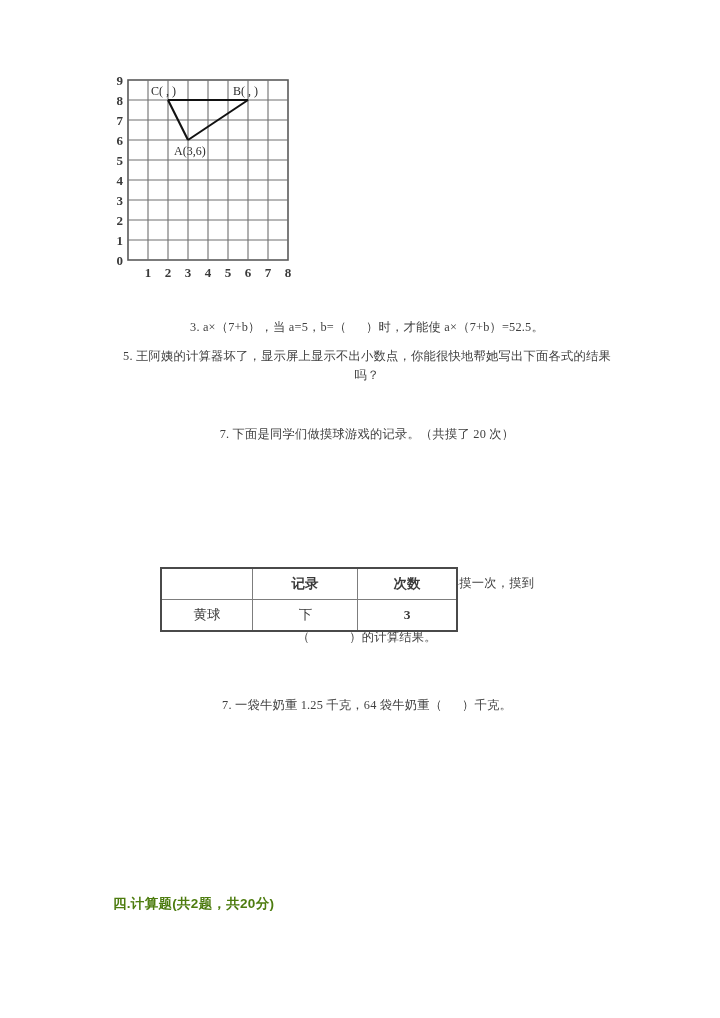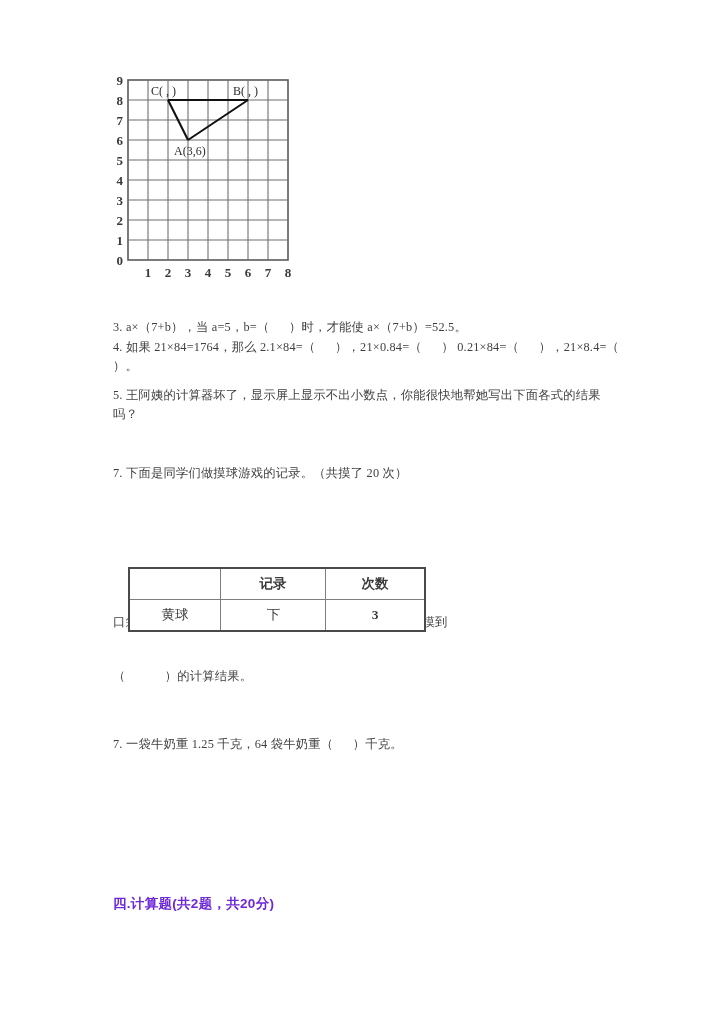--- a/index.html
+++ b/index.html
@@ -43,36 +43,38 @@
   .q-line {
     font-size: 12.3px;
     line-height: 19.5px;
     letter-spacing: 0.2px;
     color: #3f3f3f;
     white-space: pre-wrap;
     word-break: break-all;
   }
   .q-para {
     margin: 0;
+    text-align: center;
   }
   .gap-sm { height: 9px; }
   .gap-md { height: 15px; }
   .gap-lg { height: 24px; }
   .gap-xl { height: 34px; }
 
   
   .table-wrap {
     position: absolute;
     left: 128px;
     top: 567px;
   }
   table.tally {
     border-collapse: collapse;
     border: 2px solid #4a4a4a;
     background: #fff;
+    margin-left: 32px;
   }
   table.tally td {
     border: 1px solid #7d7d7d;
     text-align: center;
     vertical-align: middle;
     font-size: 13.5px;
     color: #3a3a3a;
     height: 28px;
   }
   td.c-label { width: 88px; font-weight: normal; }
@@ -85,21 +87,21 @@
   }
   td.faint { color: #8d8d8d; }
 
   
   .section-heading {
     position: absolute;
     left: 113px;
     top: 895px;
     font-size: 13.5px;
     font-weight: bold;
-    color: #6d28d9;
+    color: #4d7c0f;
     font-family: "Liberation Sans", "DejaVu Sans", sans-serif;
     letter-spacing: 0.3px;
   }
 </style>
 </head>
 <body>
 
 <div class="page">
 
   <div class="figure-block">
@@ -160,21 +162,20 @@
         <text x="47" y="21">C(  ,  )</text>
         <text x="129" y="21">B(  ,  )</text>
         <text x="70" y="81">A(3,6)</text>
       </g>
     </svg>
   </div>
 
   <div class="body-text">
 
     <p class="q-line q-para">3. a×（7+b），当 a=5，b=（      ）时，才能使 a×（7+b）=52.5。</p>
-    <p class="q-line q-para">4. 如果 21×84=1764，那么 2.1×84=（      ），21×0.84=（      ） 0.21×84=（      ），21×8.4=（      ）。</p>
 
     <div class="gap-sm"></div>
     <p class="q-line q-para">5. 王阿姨的计算器坏了，显示屏上显示不出小数点，你能很快地帮她写出下面各式的结果吗？</p>
 
     <div class="gap-md"></div>
 
     <div class="gap-lg"></div>
     <p class="q-line q-para">7. 下面是同学们做摸球游戏的记录。（共摸了 20 次）</p>
 
     <div style="height:130px"></div>

